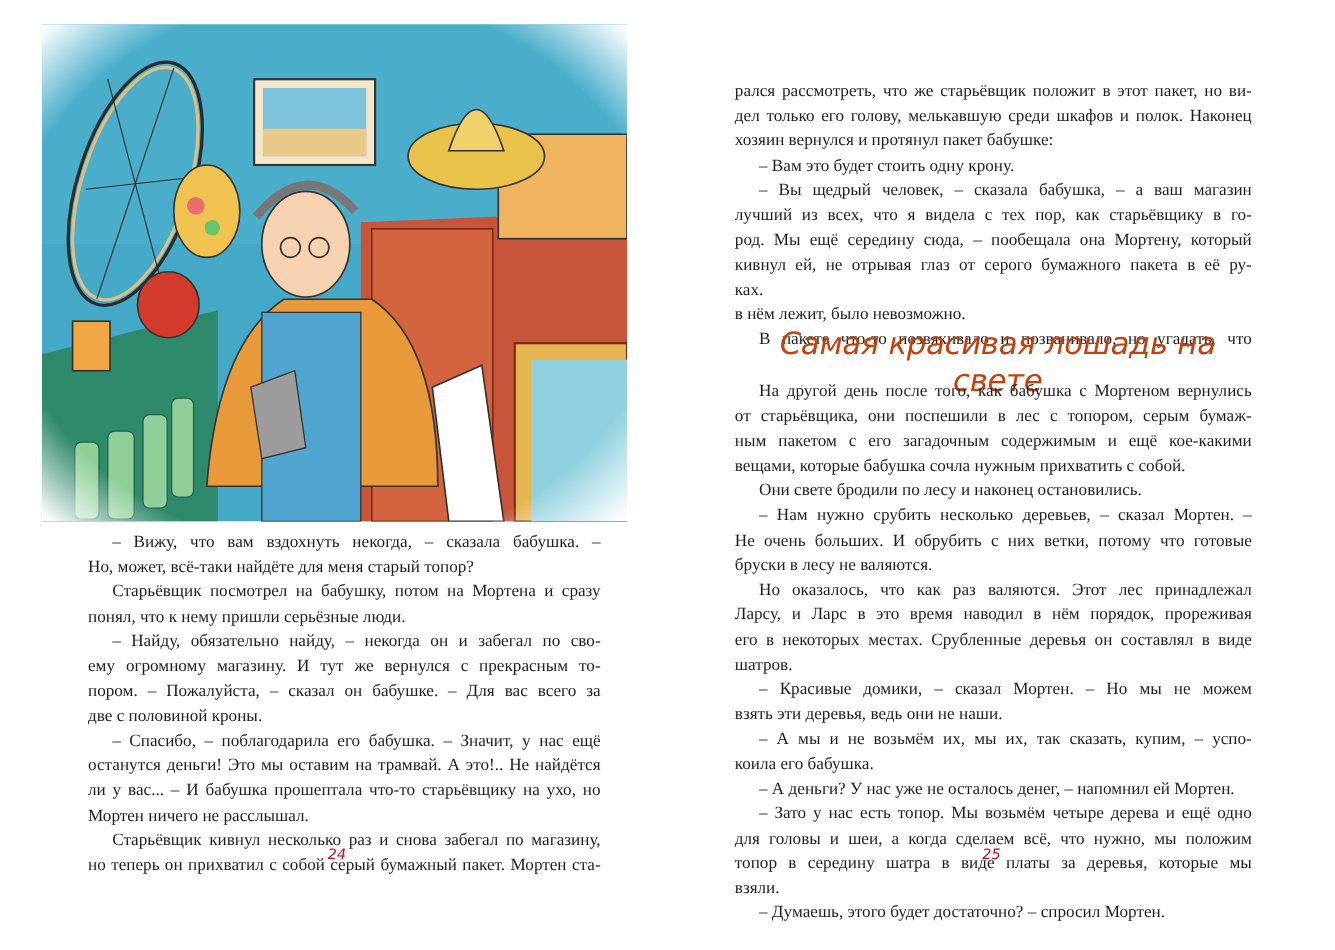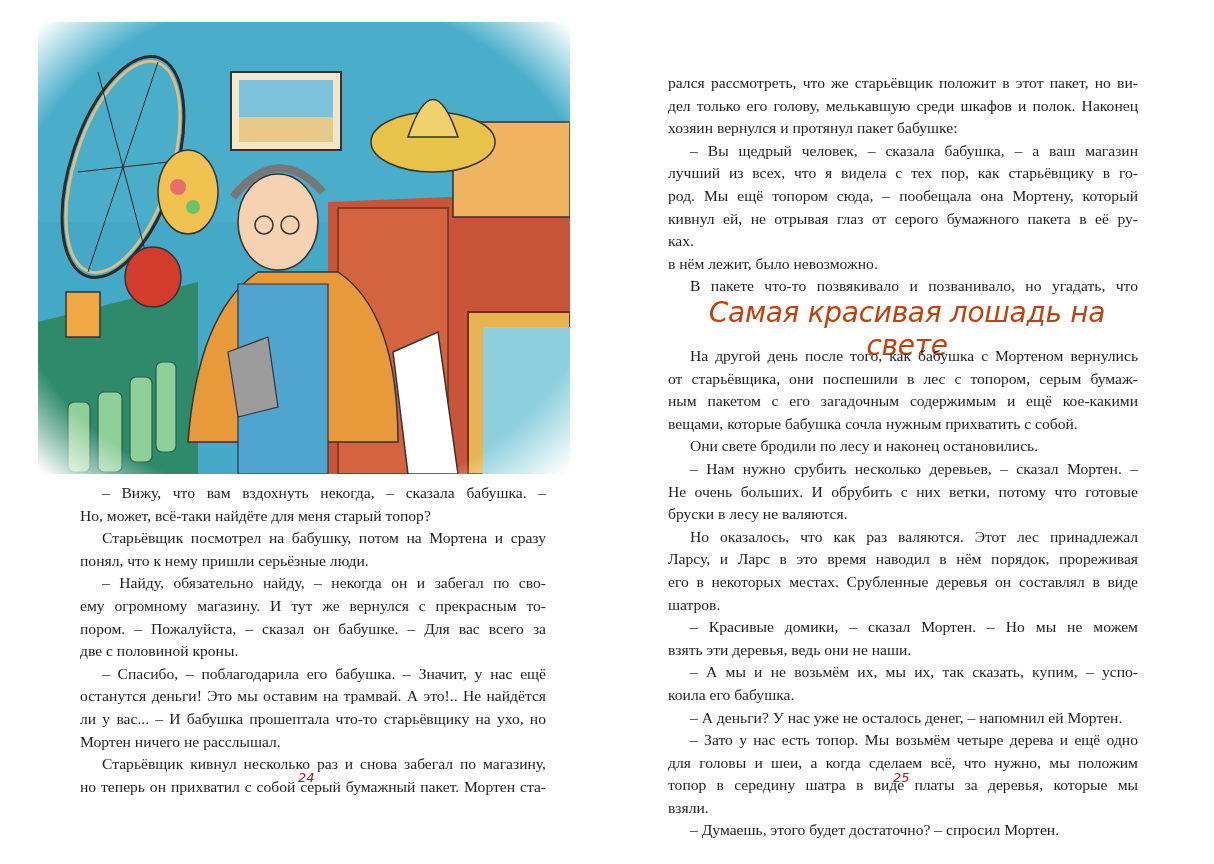--- a/index.html
+++ b/index.html
@@ -116,23 +116,24 @@
   </div>
 
   <div class="page-number pn-left">24</div>
 </div>
 
 <div class="page page-right">
   <div class="text-block right-text-top">
     <span class="line">рался рассмотреть, что же старьёвщик положит в этот пакет, но ви-</span>
     <span class="line">дел только его голову, мелькавшую среди шкафов и полок. Наконец</span>
     <span class="line last">хозяин вернулся и протянул пакет бабушке:</span>
+    <span class="line indent last">– Вам это будет стоить одну крону.</span>
     <span class="line indent">– Вы щедрый человек, – сказала бабушка, – а ваш магазин</span>
     <span class="line">лучший из всех, что я видела с тех пор, как старьёвщику в го-</span>
-    <span class="line">род. Мы ещё топором сюда, – пообещала она Мортену, который</span>
+    <span class="line">род. Мы ещё середину сюда, – пообещала она Мортену, который</span>
     <span class="line">кивнул ей, не отрывая глаз от серого бумажного пакета в её ру-</span>
     <span class="line last">ках.</span>
     <span class="line last">в нём лежит, было невозможно.</span>
     <span class="line indent">В пакете что-то позвякивало и позванивало, но угадать, что</span>
   </div>
 
   <div class="chapter-title">Самая красивая лошадь на свете</div>
 
   <div class="text-block right-text-bottom">
     <span class="line indent">На другой день после того, как бабушка с Мортеном вернулись</span>

